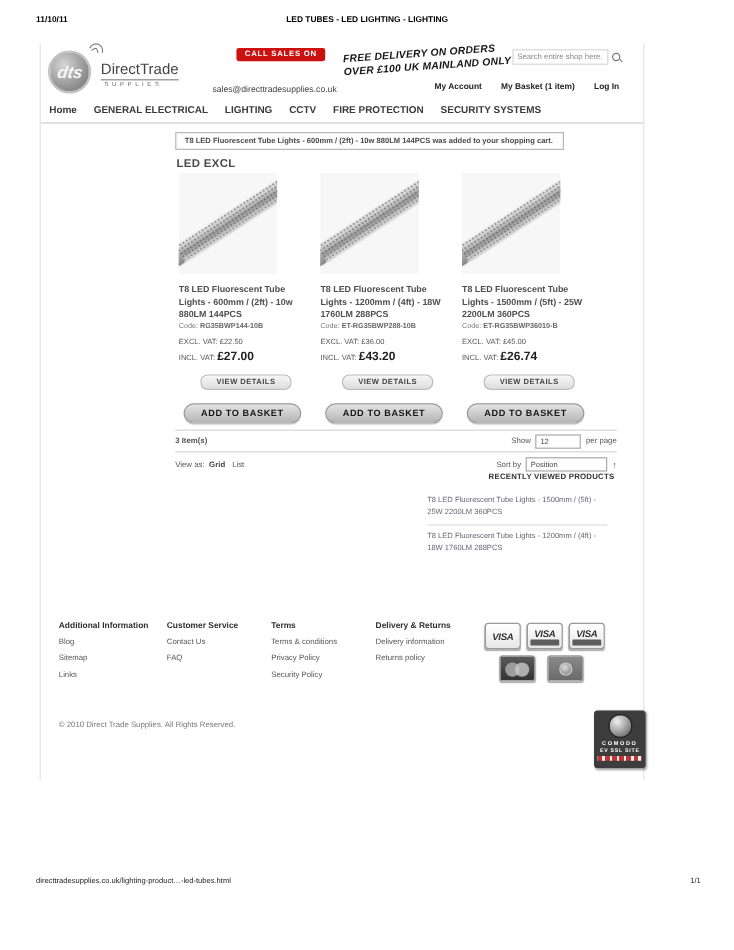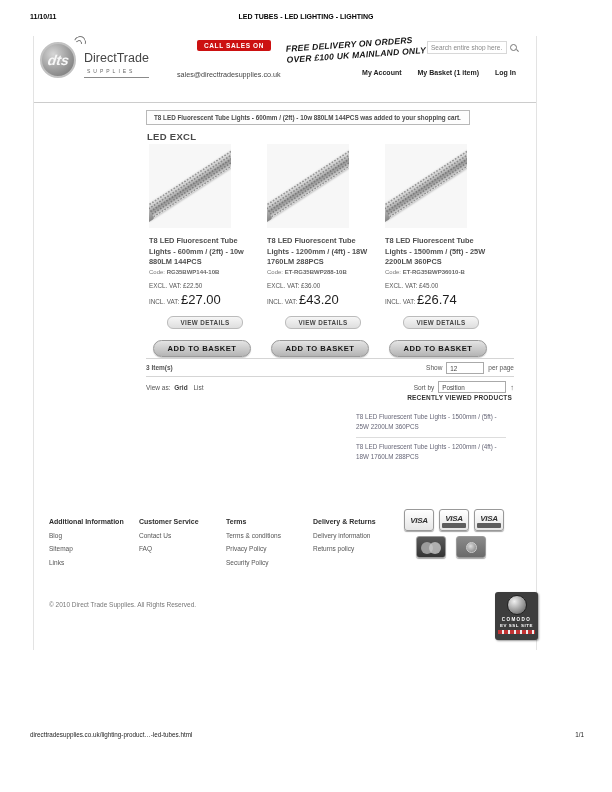--- a/index.html
+++ b/index.html
@@ -19,21 +19,21 @@
   
   .logo-circle { position:absolute; left:6px; top:6px; width:36px; height:36px; border-radius:50%;
      background:radial-gradient(circle at 35% 32%, #d6d6d6, #9a9a9a 55%, #6e6e6e);
      border:2px solid #c2c2c2; display:flex; align-items:center; justify-content:center; }
   .logo-abbr { font-size:14px; font-weight:bold; font-style:italic; color:#f7f7f7; transform:skewX(-8deg); }
   .sig { position:absolute; border:1.5px solid #7a7a7a; border-radius:50%;
          border-bottom-color:transparent; border-left-color:transparent; transform:rotate(-25deg); }
   .sig1 { left:42px; top:4px; width:6px; height:6px; }
   .sig2 { left:40px; top:0px; width:12px; height:12px; }
   .logo-name { position:absolute; left:50px; top:15px; font-size:12.5px; color:#454545;
-               border-bottom:1px solid #8a8a8a; padding-bottom:12px; }
+               border-bottom:1px solid #8a8a8a; padding-bottom:1px; }
   .logo-sub { position:absolute; left:53px; top:32px; font-size:5px; letter-spacing:3px; color:#666; }
 
   .call-badge { position:absolute; left:163px; top:4px; background:#cc1111; color:#fff;
      font-size:6.5px; font-weight:bold; padding:2px 7px; border-radius:2px; letter-spacing:0.6px; }
   .phone { position:absolute; left:143px; top:13px; width:130px; text-align:center;
      font-size:16px; font-weight:bold; color:#3c3c3c; letter-spacing:0.3px; }
   .email { position:absolute; left:143px; top:34px; width:130px; 
      font-size:7.2px; color:#444; }
 
   .promo { position:absolute; left:252px; top:2px; width:166px; transform:rotate(-4deg);
@@ -74,21 +74,21 @@
                       linear-gradient(to bottom,#ececec,#c2c2c2 35%,#979797 60%,#d8d8d8);
      background-size:3.2px 3.2px, 100% 100%;
      box-shadow:0 1px 2px rgba(0,0,0,0.25); }
   .tube::before { content:""; position:absolute; left:-2px; top:-1px; width:9px; height:17px;
      background:linear-gradient(#ddd,#868686); border-radius:2px; }
   .ptitle { margin-top:8px; font-size:7.4px; font-weight:bold; color:#4f4f4f; line-height:10.5px; cursor:pointer; }
   .pcode { margin-top:1px; font-size:6px; color:#777; }
   .pcode b { font-weight:bold; color:#666; }
   .pexcl { margin-top:7px; font-size:6.3px; color:#555; }
   .pincl { margin-top:3px; font-size:6.3px; color:#555; }
-  .price { font-size:13px; font-weight:normal; color:#1d1d1d; }
+  .price { font-size:10px; font-weight:bold; color:#1d1d1d; }
   .view-btn { display:block; width:76px; height:13px; margin:9px auto 0; text-align:center;
      line-height:12px; font-size:6.3px; font-weight:bold; color:#444; letter-spacing:0.4px;
      background:linear-gradient(#f6f6f6,#dedede); border:1px solid #bbb; border-radius:6px; cursor:pointer; }
   .add-btn { display:block; width:98px; height:17px; margin:11px auto 0 4px; text-align:center;
      line-height:16px; font-size:7.6px; font-weight:bold; color:#161616; letter-spacing:0.5px;
      background:linear-gradient(#e4e4e4,#b4b4b4); border:1px solid #999; border-radius:9px;
      box-shadow:0 1px 1px rgba(0,0,0,0.2); cursor:pointer; }
 
   
   .tb-rule1 { position:absolute; left:112px; width:368px; top:322px; border-top:1px solid #d5d5d5; }
@@ -112,21 +112,21 @@
   .rv-list { position:absolute; left:322px; top:372px; width:150px; }
   .rv-item { font-size:6.3px; color:#667; line-height:9.5px; padding:4px 0 6px; cursor:pointer; }
   .rv-item + .rv-item { border-top:1px solid #ddd; }
 
   
   .fcol { position:absolute; top:482px; width:85px; }
   .f0 { left:15px; } .f1 { left:105px; } .f2 { left:192px; } .f3 { left:279px; width:95px; }
   .fcol h4 { font-size:7px; font-weight:bold; color:#2e2e2e; }
   .flink { margin-top:6.5px; font-size:6.5px; color:#555; cursor:pointer; }
 
-  .payments { position:absolute; left:370px; top:473px; width:110px; }
+  .payments { position:absolute; left:370px; top:483px; width:110px; }
   .pay-row { display:flex; gap:5px; }
   .pay-row2 { margin-top:5px; margin-left:12px; gap:10px; }
   .pay-card { position:relative; width:30px; height:22px; border-radius:3px; border:1px solid #999;
      background:linear-gradient(#fff,#e6e6e6); box-shadow:0 1px 1px rgba(0,0,0,0.35);
      display:flex; align-items:center; justify-content:center; }
   .visa-txt { font-style:italic; font-weight:bold; font-size:8px; color:#333; letter-spacing:-0.3px; }
   .substrip .visa-txt { margin-bottom:4px; }
   .substrip::after { content:""; position:absolute; left:2px; right:2px; bottom:2px; height:5px;
      background:#5d5d5d; border-radius:1px; }
   .dark-card { background:linear-gradient(#5a5a5a,#333); }
@@ -177,20 +177,28 @@
       <input class="search-input" type="text" placeholder="Search entire shop here." style="">
       <span class="mag"></span>
     </div>
 
     <div class="acct-links">
       <span>My Account</span>
       <span>My Basket (1 item)</span>
       <span>Log In</span>
     </div>
 
+    <div class="nav">
+      <span>Home</span>
+      <span>GENERAL ELECTRICAL</span>
+      <span>LIGHTING</span>
+      <span>CCTV</span>
+      <span>FIRE PROTECTION</span>
+      <span>SECURITY SYSTEMS</span>
+    </div>
     <div class="nav-rule"></div>
 
     <div class="notice">T8 LED Fluorescent Tube Lights - 600mm / (2ft) - 10w 880LM 144PCS was added to your shopping cart.</div>
 
     <div class="cat-title">LED EXCL</div>
 
     <div class="card c0">
       <div class="pimg">
           <div class="tube"></div>
         </div>

